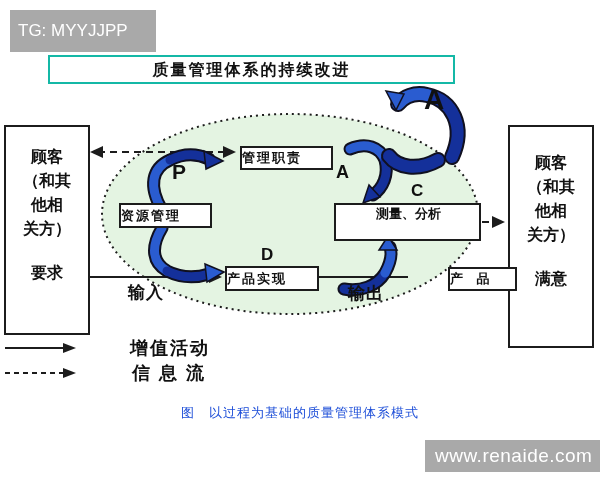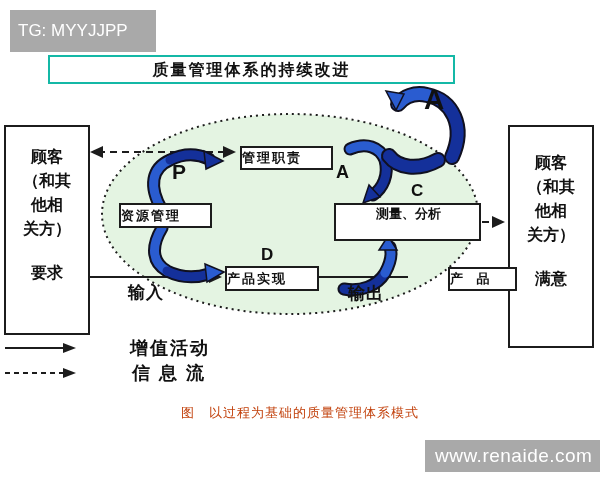--- a/index.html
+++ b/index.html
@@ -61,21 +61,21 @@
   #pdca-a-outer{left:424px;top:84px;font-size:28px;}
   
   .flow-label{font-weight:bold;font-size:17px;z-index:4;letter-spacing:1px;}
   #flow-input{left:128px;top:281px;}
   #flow-output{left:348px;top:282px;}
   
   .legend-label{font-weight:bold;font-size:18px;z-index:4;letter-spacing:2px;margin-left:36px;}
   #legend-solid-label{left:94px;top:336px;}
   #legend-dashed-label{left:96px;top:361px;}
   
-  #caption{left:0;top:404px;width:600px;text-align:center;font-size:13px;color:#c2410c;z-index:4;letter-spacing:1px;}
+  #caption{left:0;top:404px;width:600px;text-align:center;font-size:13px;color:#1d4ed8;z-index:4;letter-spacing:1px;}
 </style>
 </head>
 <body>
 
 <div class="abs gray-badge" id="tg-badge">TG: MYYJJPP</div>
 
 <div class="abs" id="title-box">质量管理体系的持续改进</div>
 
 <div class="abs customer-box" id="customer-left">
   <span>顾客</span>

